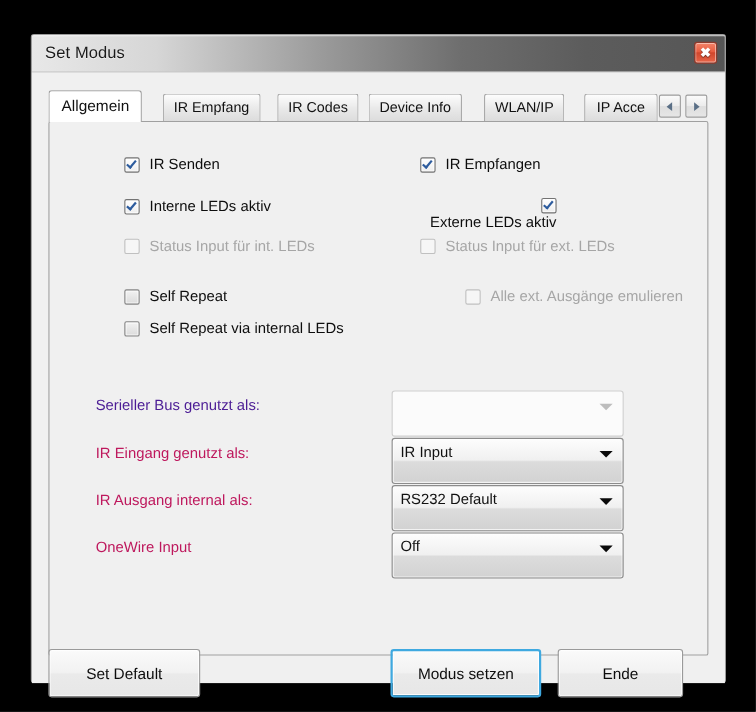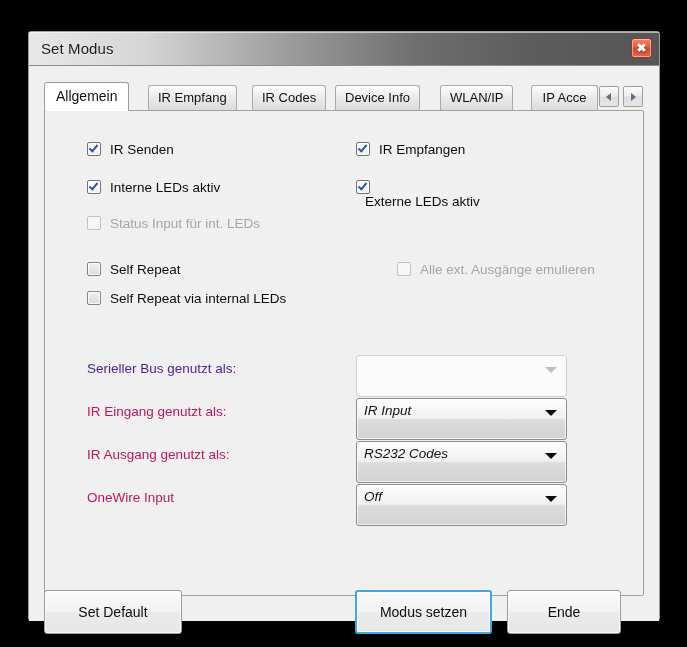--- a/index.html
+++ b/index.html
@@ -113,21 +113,21 @@
   #tabpanel {
     position: absolute;
     left: 15px; top: 44px;
     width: 600px; height: 486px;
     background: #f0f0f0;
     border: 1px solid #a0a0a0;
     border-radius: 2px;
   }
 
   
-  .cb-row { position: absolute; display: flex; align-items: flex-start; }
+  .cb-row { position: absolute; display: flex; align-items: flex-end; margin-left: 26px; }
   .cb {
     width: 14px; height: 14px;
     border: 1px solid #737373;
     border-radius: 2px;
     background: linear-gradient(to bottom, #ffffff 0%, #f6f6f6 55%, #ededed 100%);
     box-shadow: 0 0 0 1px rgba(255,255,255,0.8) inset;
     flex: 0 0 auto;
     position: relative;
     cursor: pointer;
   }
@@ -166,21 +166,20 @@
   }
   .combo-label.disabled { color: #4c1d95; }
   .combo {
     position: absolute;
     width: 211px; height: 42px;
     border: 1px solid #8c8c8c;
     border-radius: 3px;
     background: linear-gradient(to bottom, #fdfdfd 0%, #f0f0f0 48%, #dcdcdc 52%, #d2d2d2 100%);
     box-shadow: 0 0 0 1px rgba(255,255,255,0.7) inset;
     cursor: pointer;
-    font-style: italic;
   }
   .combo.disabled {
     background: #fbfbfb;
     border-color: #cfcfcf;
     box-shadow: none;
     cursor: default;
   }
   .combo .ctext {
     position: absolute;
     left: 7px; top: 4px;
@@ -278,20 +277,24 @@
             <span class="tick"></span>
           </span>
         <span class="cb-label">IR Empfangen</span>
       </div>
       <div class="cb-row" style="left:311px; top:69px;flex-direction:column;">
         <span class="cb">
             <span class="tick"></span>
           </span>
         <span class="cb-label">Externe LEDs aktiv</span>
       </div>
+      <div class="cb-row" style="left:311px; top:105px;">
+        <span class="cb disabled"></span>
+        <span class="cb-label disabled">Status Input für ext. LEDs</span>
+      </div>
       <div class="cb-row" style="left:311px; top:151px;padding-left:41px;">
         <span class="cb disabled"></span>
         <span class="cb-label disabled">Alle ext. Ausgänge emulieren</span>
       </div>
 
       <div class="combo-row" style="left:42px; top:250px;">
         <span class="combo-label disabled">Serieller Bus genutzt als:</span>
       </div>
       <div class="combo disabled" style="left:311px; top:244px;">
         <span class="ctext"></span>
@@ -300,24 +303,24 @@
 
       <div class="combo-row" style="left:42px; top:293px;">
         <span class="combo-label">IR Eingang genutzt als:</span>
       </div>
       <div class="combo" style="left:311px; top:287px;">
         <span class="ctext">IR Input</span>
         <span class="carrow"></span>
       </div>
 
       <div class="combo-row" style="left:42px; top:336px;">
-        <span class="combo-label">IR Ausgang genutzt als:</span>
+        <span class="combo-label">IR Ausgang internal als:</span>
       </div>
       <div class="combo" style="left:311px; top:330px;">
-        <span class="ctext">RS232 Codes</span>
+        <span class="ctext">RS232 Default</span>
         <span class="carrow"></span>
       </div>
 
       <div class="combo-row" style="left:42px; top:379px;">
         <span class="combo-label">OneWire Input</span>
       </div>
       <div class="combo" style="left:311px; top:373px;">
         <span class="ctext">Off</span>
         <span class="carrow"></span>
       </div>

